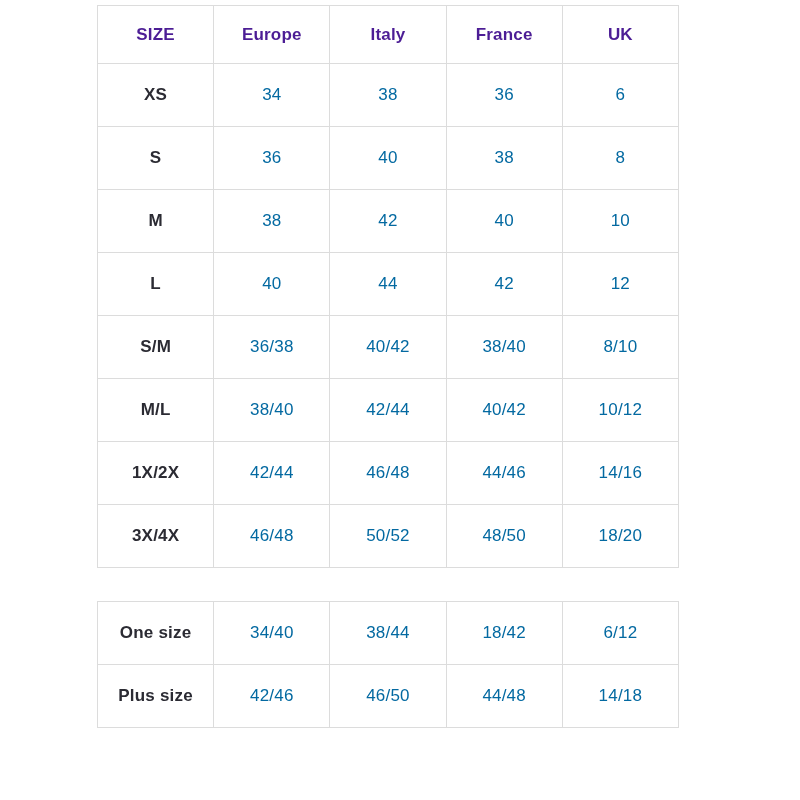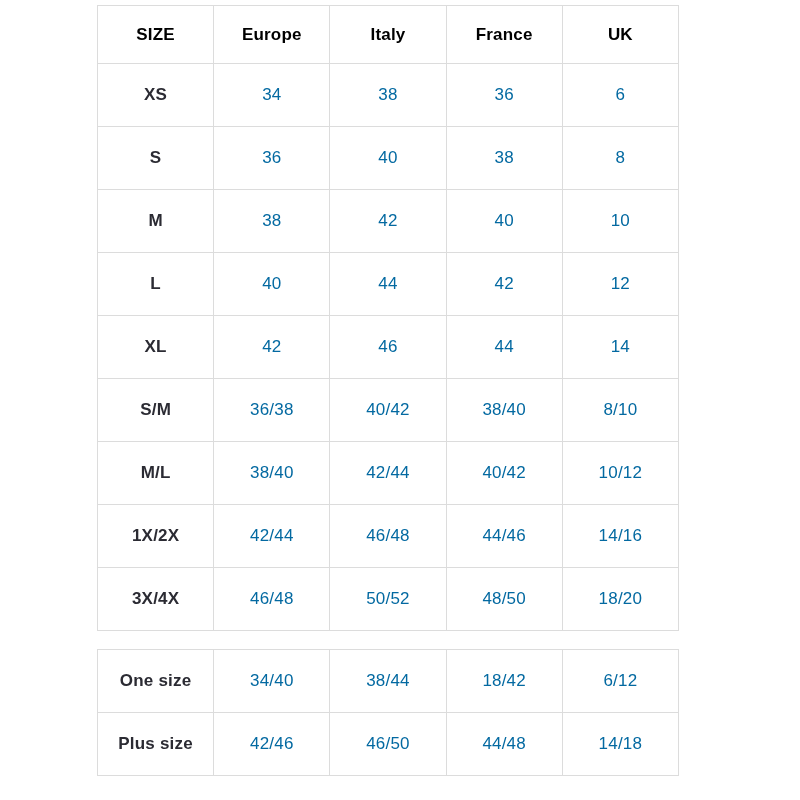--- a/index.html
+++ b/index.html
@@ -27,35 +27,35 @@
     border: 1px solid #dcdcdc;
     text-align: center;
     vertical-align: middle;
     padding: 0;
     font-size: 17px;
     letter-spacing: 0.2px;
   }
   table.size-table thead th {
     height: 57px;
     font-weight: 700;
-    color: #000000;
+    color: #4c1d95;
   }
   table.size-table tbody th {
     height: 62px;
     font-weight: 700;
     color: #2b2b33;
     text-align: center;
   }
   table.size-table tbody td {
     height: 62px;
     font-weight: 400;
     color: #0369a1;
   }
   table.secondary {
-    margin-top: 18px;
+    margin-top: 33px;
   }
 </style>
 </head>
 <body>
 
 <div class="chart-wrap">
 
   <table class="size-table main">
     <thead>
       <tr>
@@ -87,27 +87,20 @@
         <td>42</td>
         <td>40</td>
         <td>10</td>
       </tr>
       <tr>
         <th>L</th>
         <td>40</td>
         <td>44</td>
         <td>42</td>
         <td>12</td>
-      </tr>
-      <tr>
-        <th>XL</th>
-        <td>42</td>
-        <td>46</td>
-        <td>44</td>
-        <td>14</td>
       </tr>
       <tr>
         <th>S/M</th>
         <td>36/38</td>
         <td>40/42</td>
         <td>38/40</td>
         <td>8/10</td>
       </tr>
       <tr>
         <th>M/L</th>

